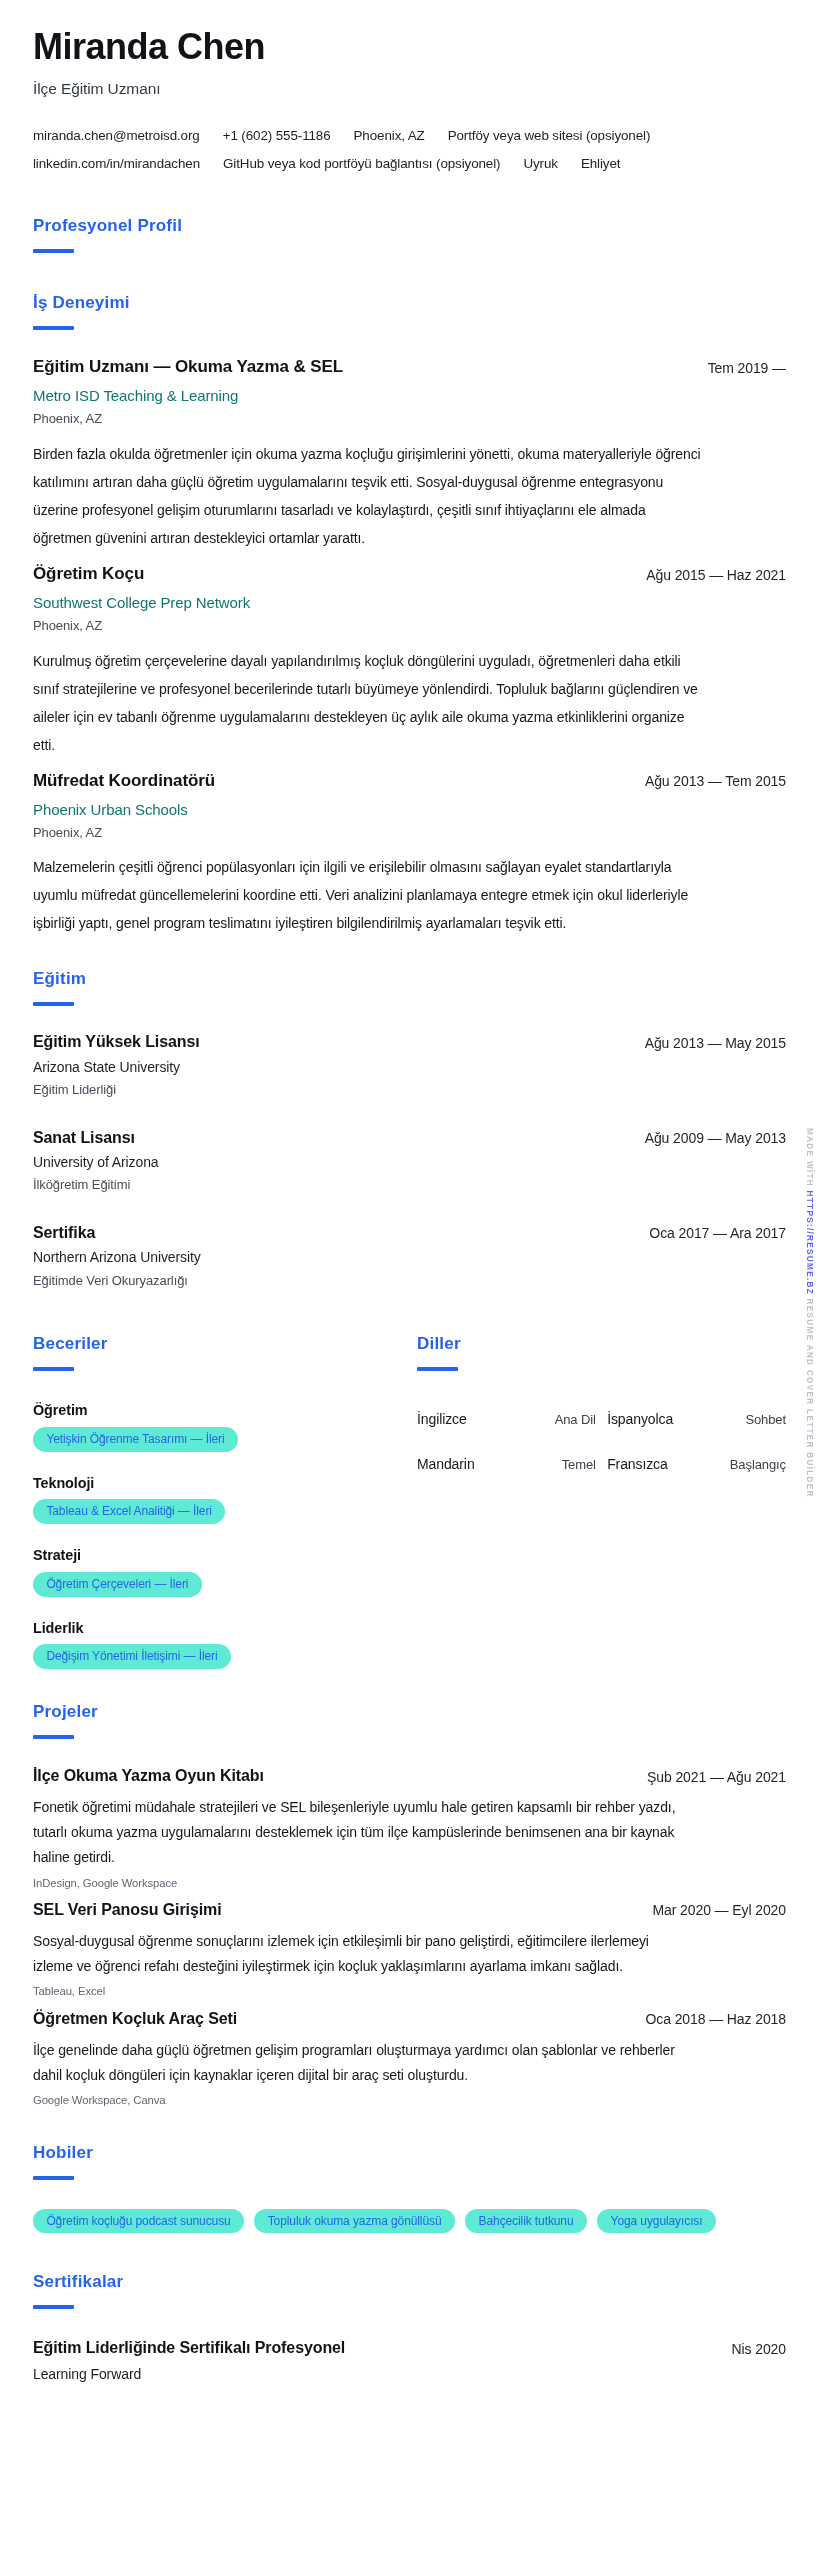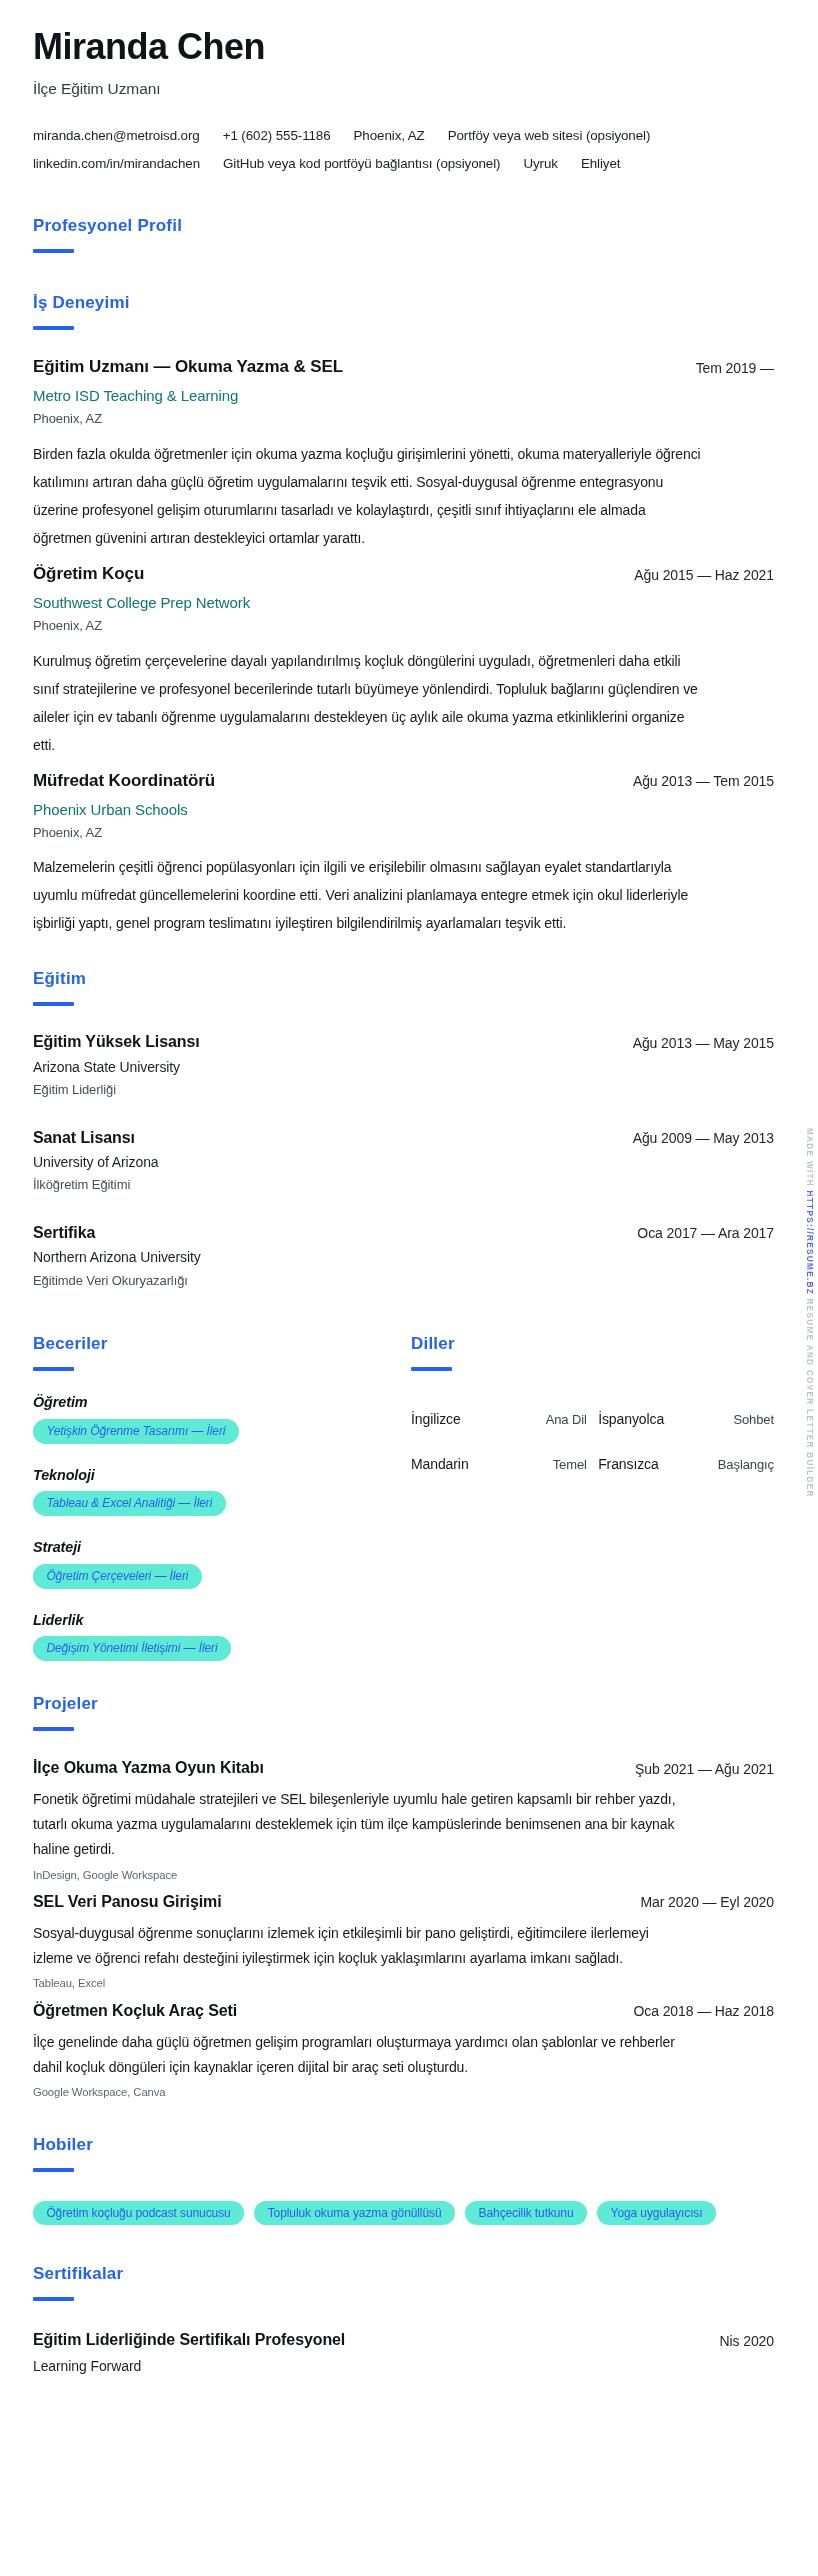--- a/index.html
+++ b/index.html
@@ -5,21 +5,21 @@
   * { margin: 0; padding: 0; box-sizing: border-box; }
   html, body { background: #ffffff; }
   body {
     width: 818px;
     min-height: 2603px;
     position: relative;
     font-family: "Liberation Sans", sans-serif;
     color: #16181d;
     letter-spacing: -0.1px;
   }
-  .page { padding: 28px 44px 36px 33px; width: 818px; }
+  .page { padding: 28px 32px 36px 33px; width: 818px; }
 
   
   .name { font-size: 36px; font-weight: 700; line-height: 1.08; letter-spacing: -0.5px; color: #101318; }
   .subtitle { margin-top: 13.4px; font-size: 15.5px; line-height: 18.5px; font-weight: 400; color: #343b44; }
   .contacts { margin-top: 28px; display: flex; flex-direction: column; row-gap: 10.3px; justify-content: space-between; }
   .contact-row { display: flex; flex-wrap: wrap; column-gap: 23px; font-size: 13.4px; line-height: 17.5px; color: #1c2026; }
   .contact-item { white-space: nowrap; }
 
   
   .section { margin-top: 0; }
@@ -46,21 +46,21 @@
   .edu-head { margin-top: 32px; }
   .edu-entries { margin-top: 26px; }
   .edu-entry { margin-top: 29px; }
   .edu-entry:first-child { margin-top: 0; }
   .edu-degree { font-size: 16px; font-weight: 700; line-height: 19.6px; color: #101318; }
   .edu-school { margin-top: 6.2px; font-size: 14px; line-height: 17.5px; color: #1c2026; }
   .edu-field { margin-top: 6px; font-size: 13px; line-height: 16.5px; color: #474e57; }
 
   
   .two-col { display: grid; grid-template-columns: 1fr 1fr; column-gap: 15px; margin-top: 45px; }
-  .skill-groups { margin-top: 23px; font-style: italic; }
+  .skill-groups { margin-top: 31px; }
   .skill-group { margin-top: 23px; }
   .skill-group:first-child { margin-top: 0; }
   .skill-name { font-size: 14.4px; font-weight: 700; line-height: 17.5px; color: #101318; }
   .chip {
     display: inline-block; margin-top: 7.2px;
     background: #5eead4; color: #2563eb;
     font-size: 12px; line-height: 14.4px;
     padding: 5.2px 13.4px; border-radius: 13.4px;
     white-space: nowrap;
   }

